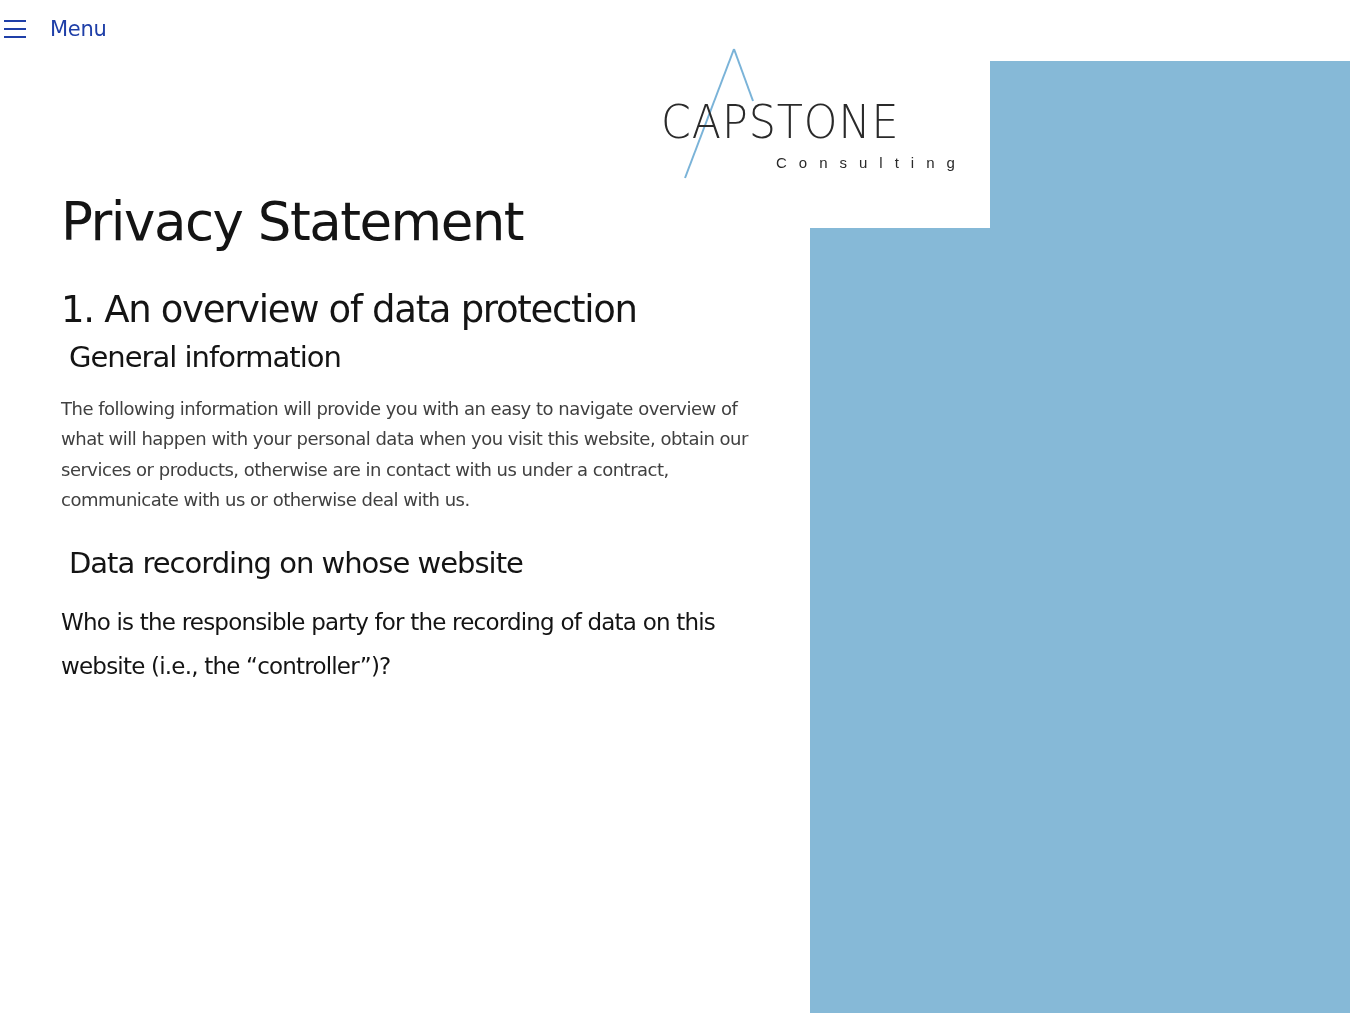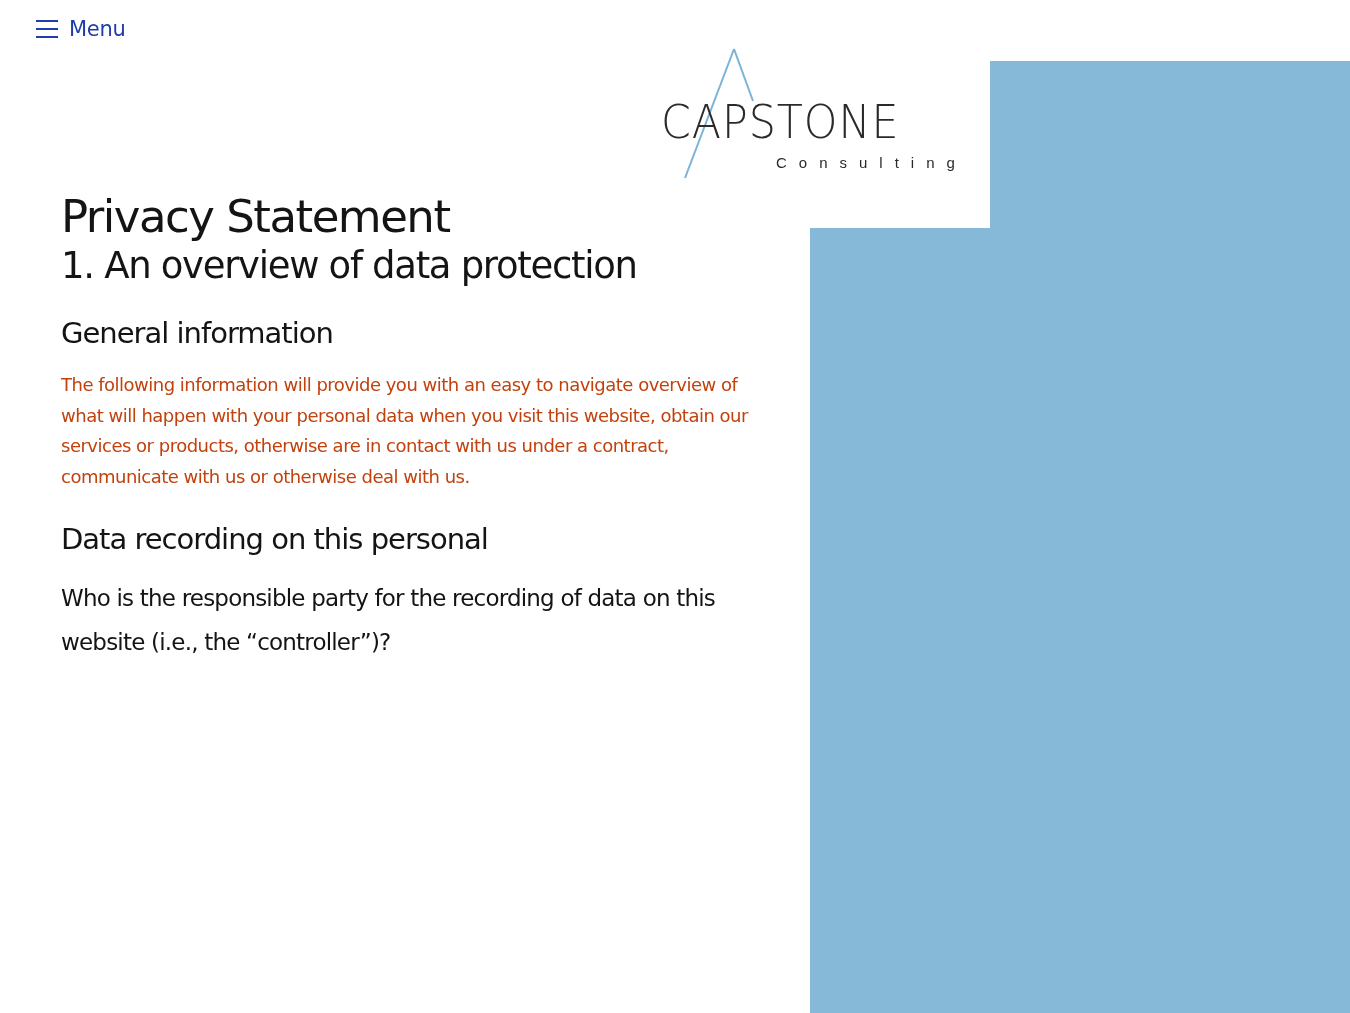--- a/index.html
+++ b/index.html
@@ -27,25 +27,25 @@
       left: 810px;
       top: 228px;
       width: 540px;
       height: 785px;
       background: #86b9d7;
     }
 
     
     .menu-button {
       position: absolute;
-      left: 36px;
+      left: 4px;
       top: 17px;
       display: flex;
       align-items: center;
-      gap: 11px;
+      gap: 24px;
       cursor: pointer;
       color: #1f3fa8;
     }
     .menu-icon {
       width: 22px;
       height: 18px;
       display: flex;
       flex-direction: column;
       justify-content: space-between;
     }
@@ -96,55 +96,57 @@
 
     
     .content {
       position: absolute;
       left: 61px;
       top: 190px;
       width: 700px;
     }
     .page-title {
       font-family: "DejaVu Sans", sans-serif;
-      font-size: 45px;
+      font-size: 53px;
       font-weight: 400;
       letter-spacing: -1.5px;
       line-height: 1.2;
+      margin-bottom: 34px;
       color: #141414;
     }
     .h2 {
       font-size: 37px;
       font-weight: 400;
       letter-spacing: -1.3px;
       line-height: 1.2;
-      margin-bottom: 28px;
+      margin-bottom: 8px;
       color: #141414;
     }
     .h3 {
       font-size: 29px;
       font-weight: 400;
       letter-spacing: -1px;
       line-height: 1.2;
       margin-bottom: 19px;
       color: #141414;
+      margin-left: 8px;
     }
     .h4 {
       font-size: 23px;
       font-weight: 400;
       letter-spacing: -0.8px;
       line-height: 44px;
       margin-bottom: 17px;
       color: #141414;
     }
     .para {
       font-size: 18px;
       line-height: 30.5px;
       letter-spacing: -0.5px;
-      color: #c2410c;
+      color: #404040;
       margin-bottom: 30px;
     }
   </style>
 </head>
 <body>
 
 <div class="panel-top"></div>
 <div class="panel-main"></div>
 
 <div class="menu-button">
@@ -163,15 +165,15 @@
   </svg>
   <div class="logo-word">CAPSTONE</div>
   <div class="logo-sub">Consulting</div>
 </div>
 
 <main class="content">
   <h1 class="page-title">Privacy Statement</h1>
   <h2 class="h2">1. An overview of data protection</h2>
   <h3 class="h3">General information</h3>
   <p class="para">The following information will provide you with an easy to navigate overview of what will happen with your personal data when you visit this website, obtain our services or products, otherwise are in contact with us under a contract, communicate with us or otherwise deal with us.</p>
-  <h3 class="h3">Data recording on this personal</h3>
+  <h3 class="h3">Data recording on whose website</h3>
   <h4 class="h4">Who is the responsible party for the recording of data on this website (i.e., the “controller”)?</h4>
 </main>
 
 </body></html>

